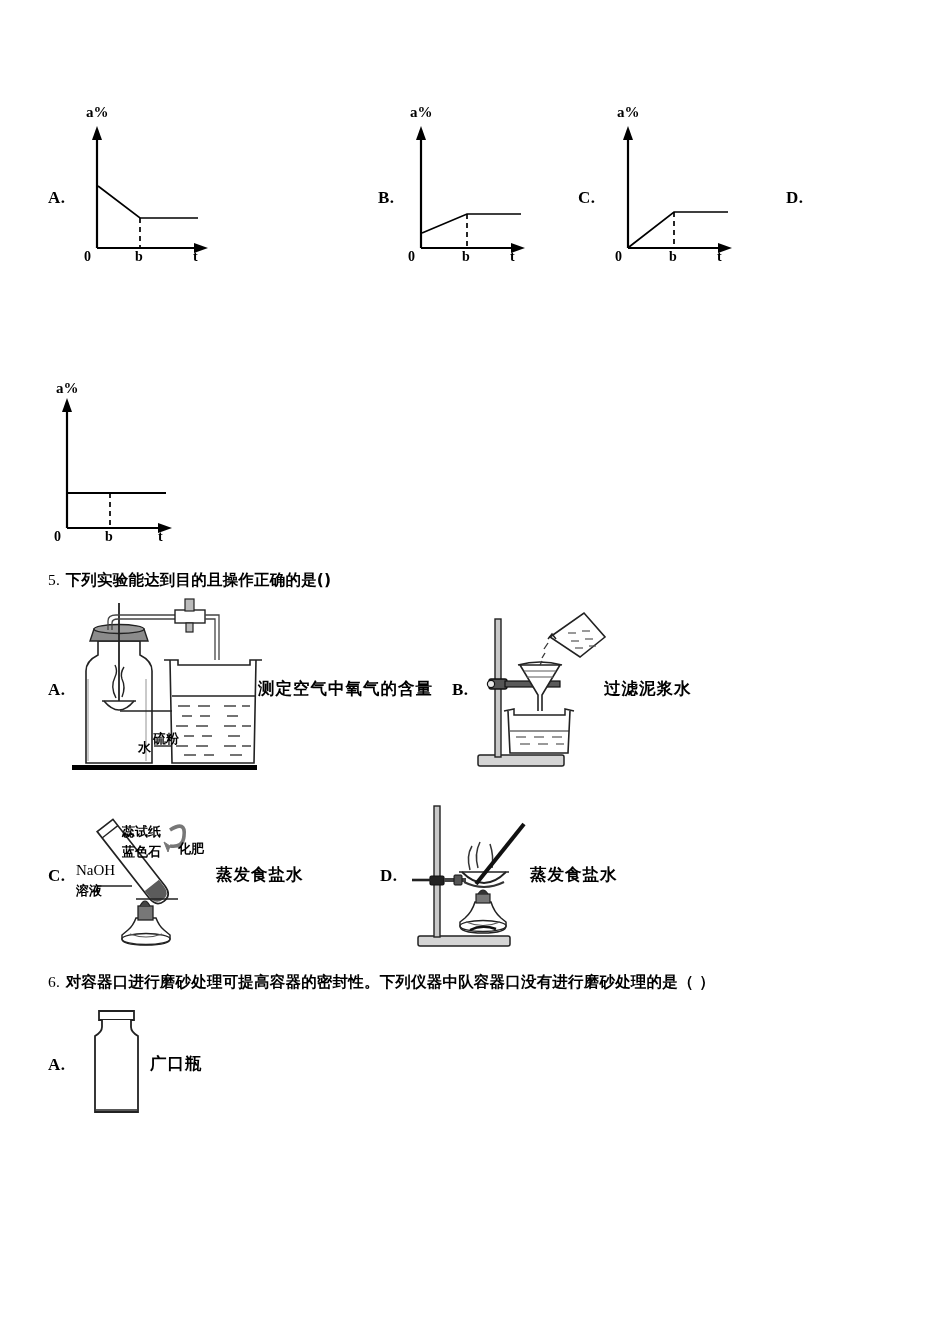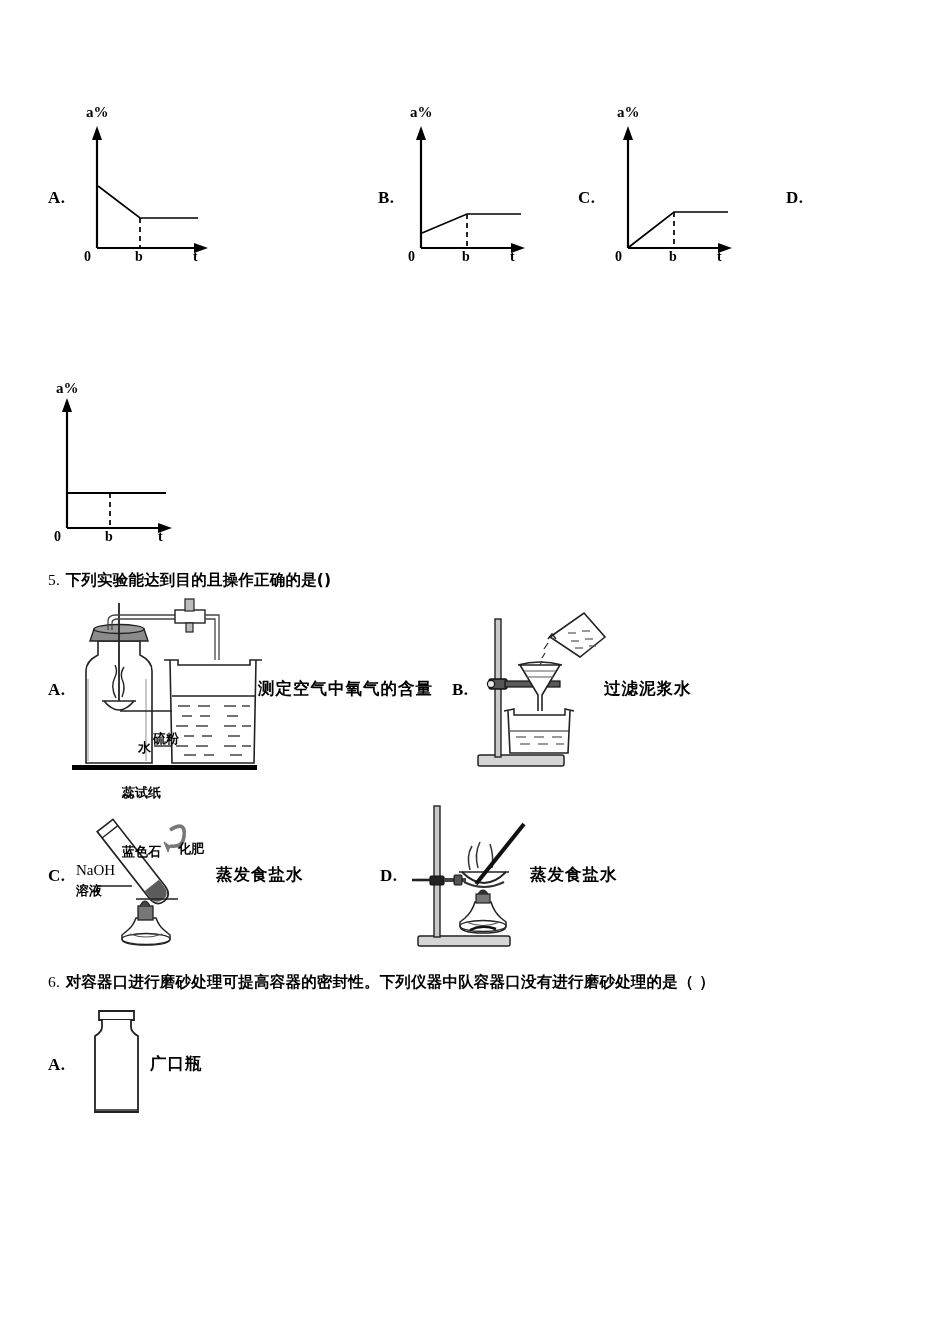--- a/index.html
+++ b/index.html
@@ -290,21 +290,21 @@
 
       <path d="M70,32 Q86,22 84,38 Q83,50 70,48" fill="none" stroke="#777" stroke-width="3.6"></path>
       <path d="M70,48 L64,44 L68,54 Z" fill="#777" stroke="#777" stroke-width="1"></path>
 
       <line x1="-2" y1="88" x2="32" y2="88" stroke="#222" stroke-width="1.5"></line>
 
       <line x1="36" y1="101" x2="78" y2="101" stroke="#222" stroke-width="1.5"></line>
     </svg>
   </div>
   <div class="abs small-label" style="left:122px; top:845px; letter-spacing:0px;">蓝色石</div>
-  <div class="abs small-label" style="left:122px; top:786px; letter-spacing:0px;">蕊试纸</div>
+  <div class="abs small-label" style="left:122px; top:825px; letter-spacing:0px;">蕊试纸</div>
   <div class="abs serif-label" style="left:76px; top:862px; font-size:15px;">NaOH</div>
   <div class="abs small-label" style="left:76px; top:884px;">溶液</div>
   <div class="abs small-label" style="left:178px; top:842px;">化肥</div>
   <div class="abs caption" style="left:216px; top:864px;">蒸发食盐水</div>
 
   <div class="abs opt-letter" style="left:380px; top:866px;">D.</div>
 
   <div class="abs" style="left:412px; top:798px;">
     <svg width="130" height="155" viewBox="0 0 130 155">
 

